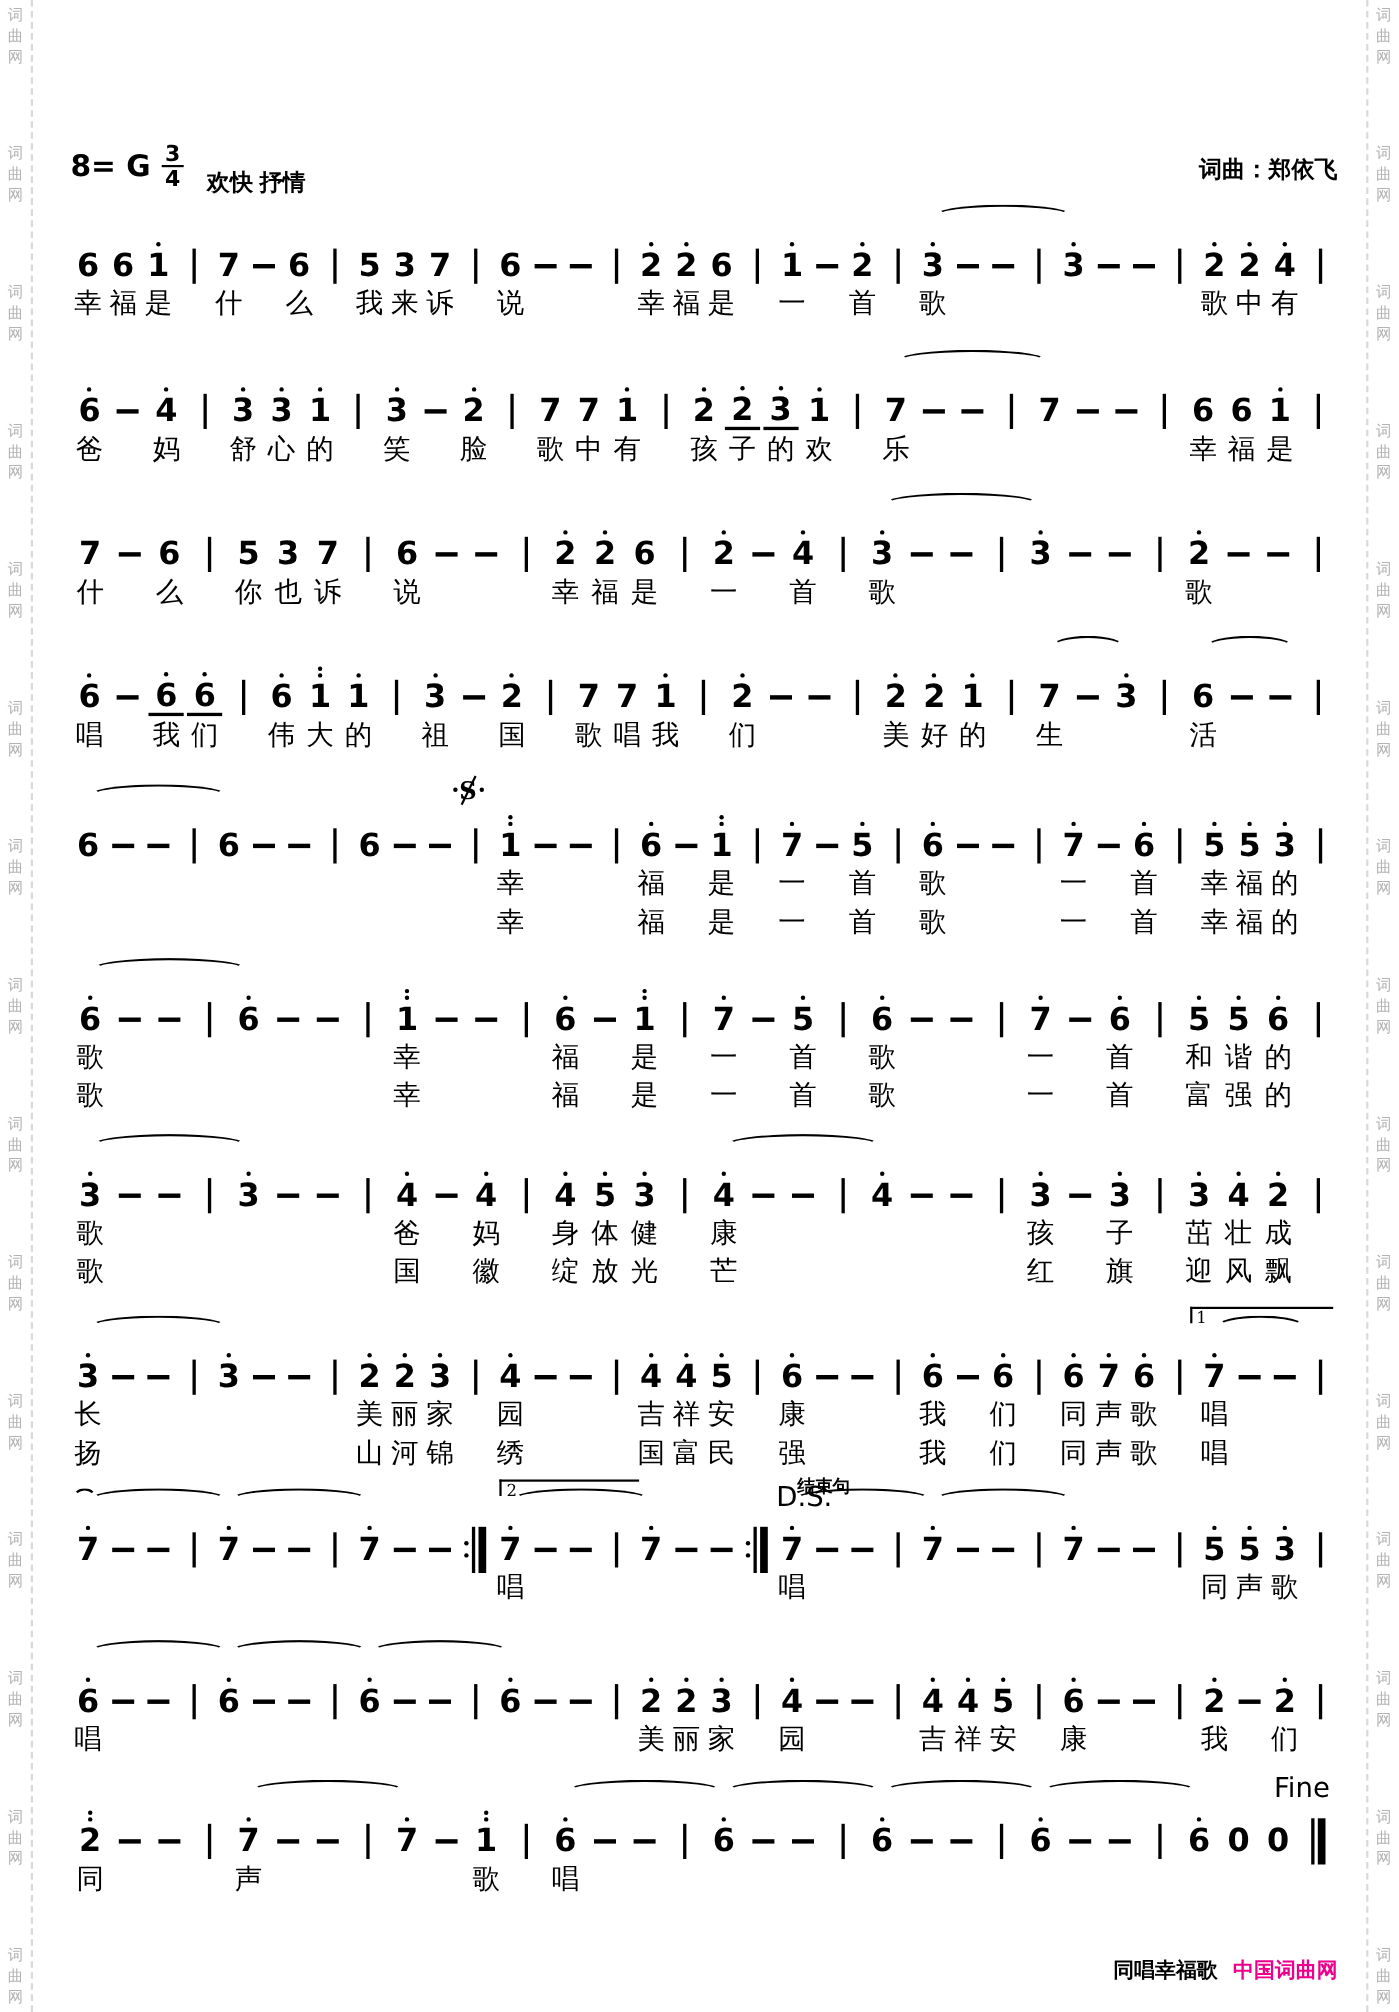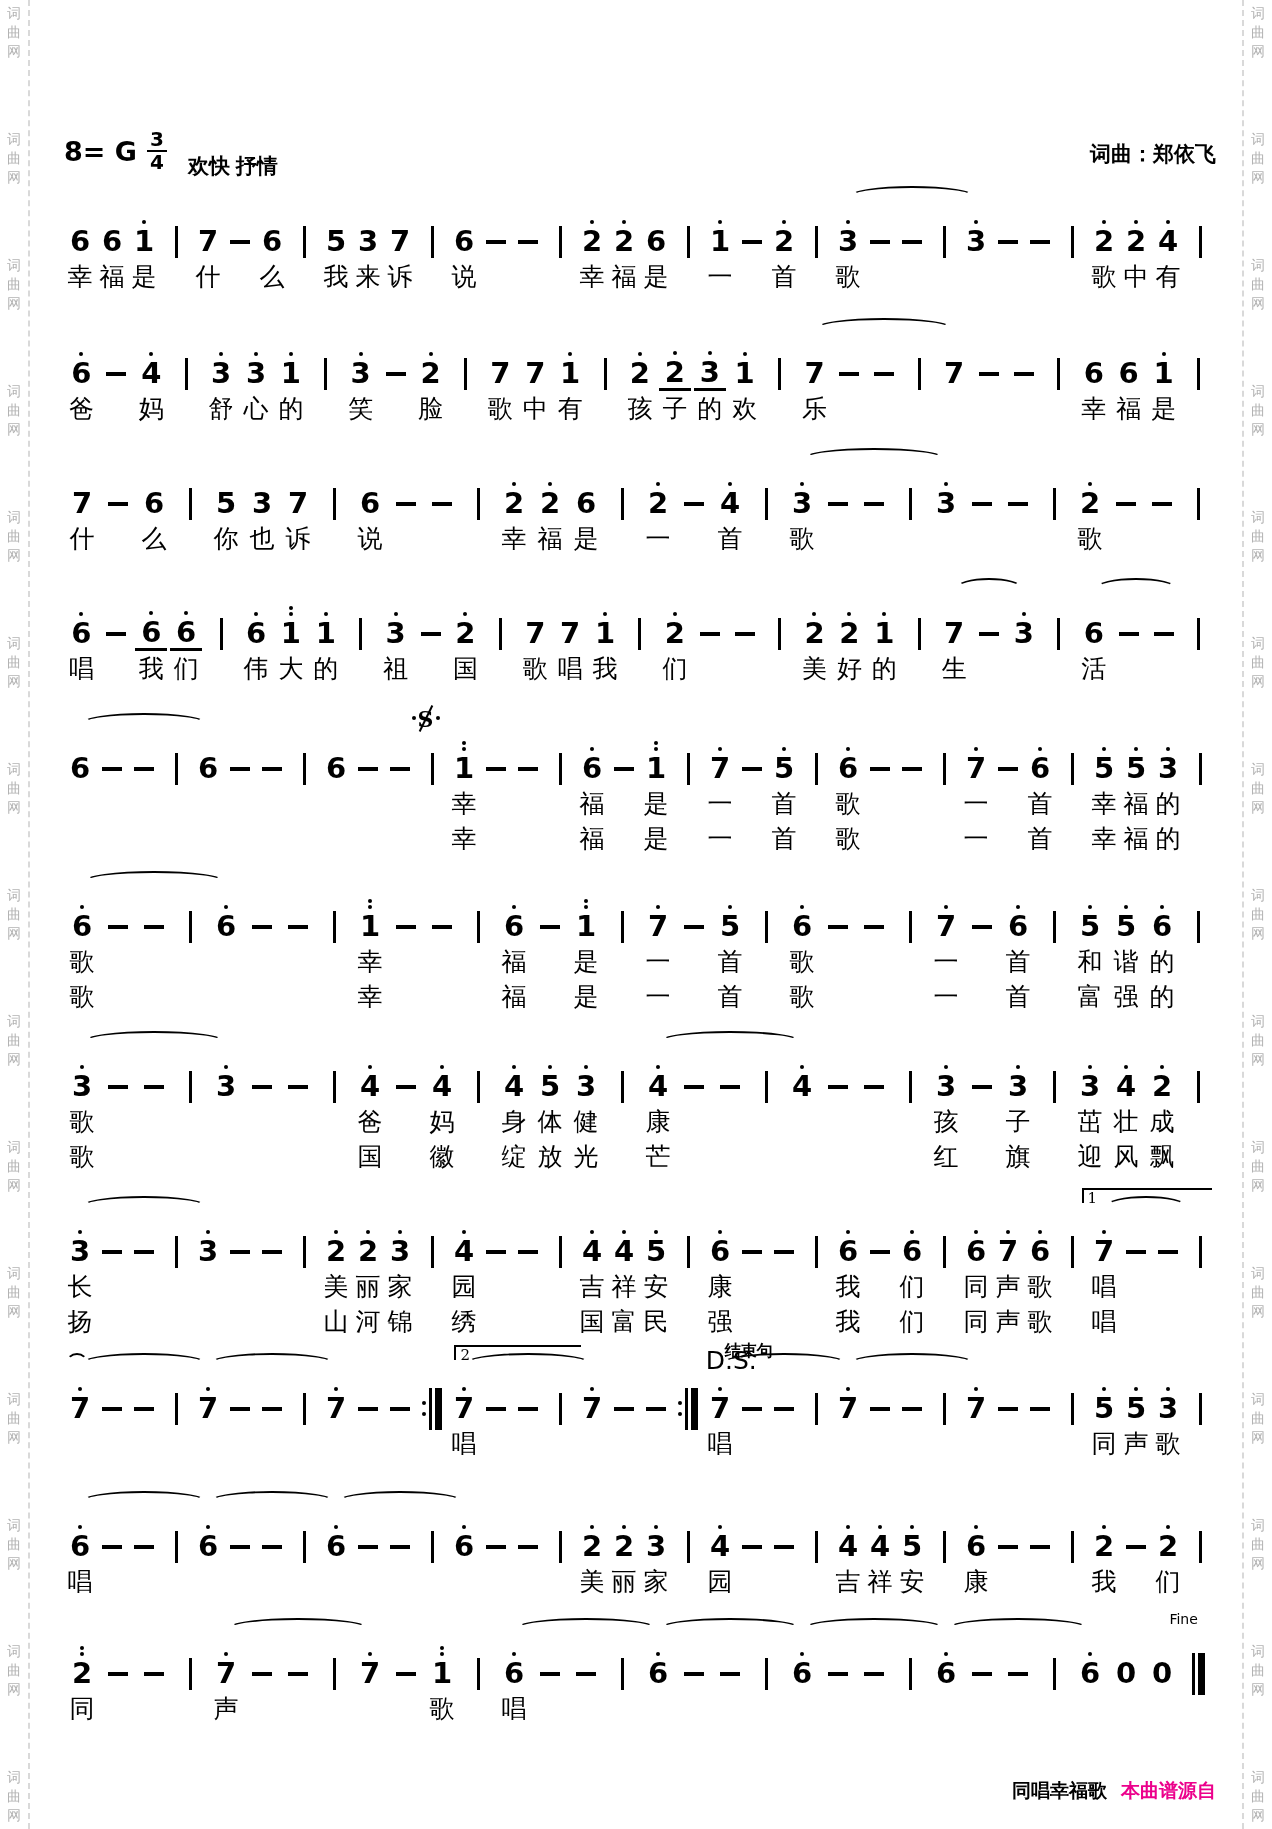--- a/index.html
+++ b/index.html
@@ -49,21 +49,21 @@
   .thick{width:7px;height:42px;background:#000;display:block;}
 
   .arc{position:absolute;top:9px;height:20px;border:2.5px solid transparent;
        border-top-color:#000;border-radius:50%;box-sizing:border-box;}
   .volta{position:absolute;top:1px;height:13px;border-top:2px solid #000;
          border-left:2px solid #000;}
   .volta b{position:absolute;left:4px;top:-1px;font-weight:normal;font-size:15px;
            font-family:"DejaVu Serif",serif;}
   .mtext{position:absolute;transform:translateX(-50%);white-space:nowrap;}
   .mtext.ds{top:2px;font-size:25px;font-family:"DejaVu Sans",sans-serif;margin-left:40px;}
-  .mtext.fine{top:2px;font-size:14px;font-family:"DejaVu Sans",sans-serif;}
+  .mtext.fine{top:2px;font-size:25px;font-family:"DejaVu Sans",sans-serif;}
   .mtext.endphrase{top:-3px;font-size:16px;font-weight:bold;}
   .segno{position:absolute;top:0;width:26px;height:30px;transform:translateX(-50%);}
   .segno b{position:absolute;left:5px;top:2px;font-family:"DejaVu Serif",serif;
            font-size:22px;font-weight:bold;}
   .segno .sgl{position:absolute;left:12px;top:0;width:2px;height:29px;background:#000;
               transform:rotate(26deg);display:block;}
   .segno .sgd{position:absolute;width:4px;height:4px;border-radius:50%;background:#000;display:block;}
   .segno .d1{left:-1px;top:12px;} .segno .d2{right:-1px;top:12px;}
 
   .lyr{position:relative;height:33px;margin-top:2px;}
@@ -3096,15 +3096,15 @@
         <div class="lyr">
           <span class="syl" style="left: 1.5625%;">同</span>
           <span class="syl" style="left: 14.0625%;">声</span>
           <span class="syl" style="left: 32.8125%;">歌</span>
           <span class="syl" style="left: 39.0625%;">唱</span>
         </div>
       </div>
     </div>
 
   <div class="footer">
-    <span>同唱幸福歌</span><span class="brand" style="color: rgb(236, 0, 140);">本曲谱源自</span>
+    <span>同唱幸福歌</span><span class="brand" style="color: rgb(236, 0, 140);">中国词曲网</span>
   </div>
 </div>
 
 </body></html>

